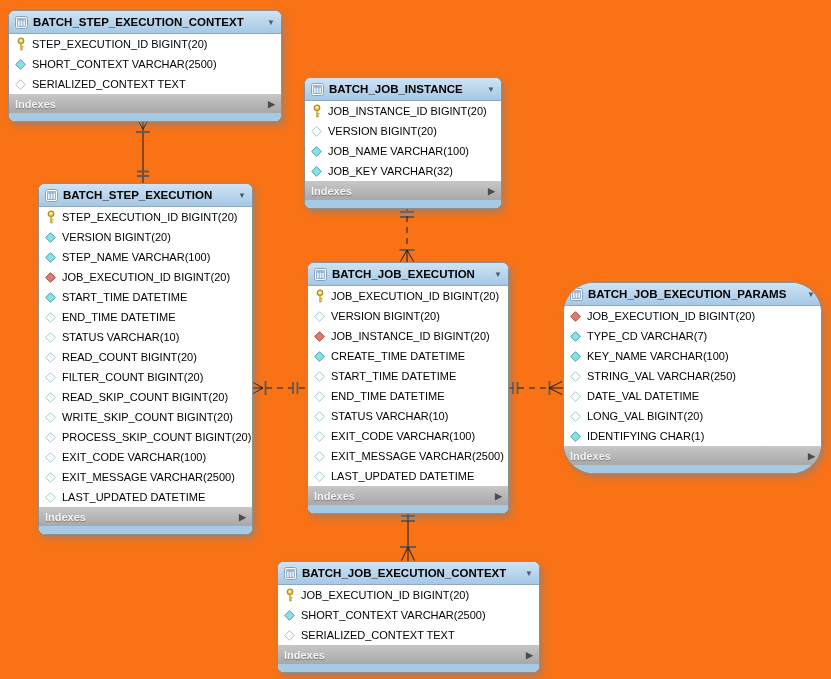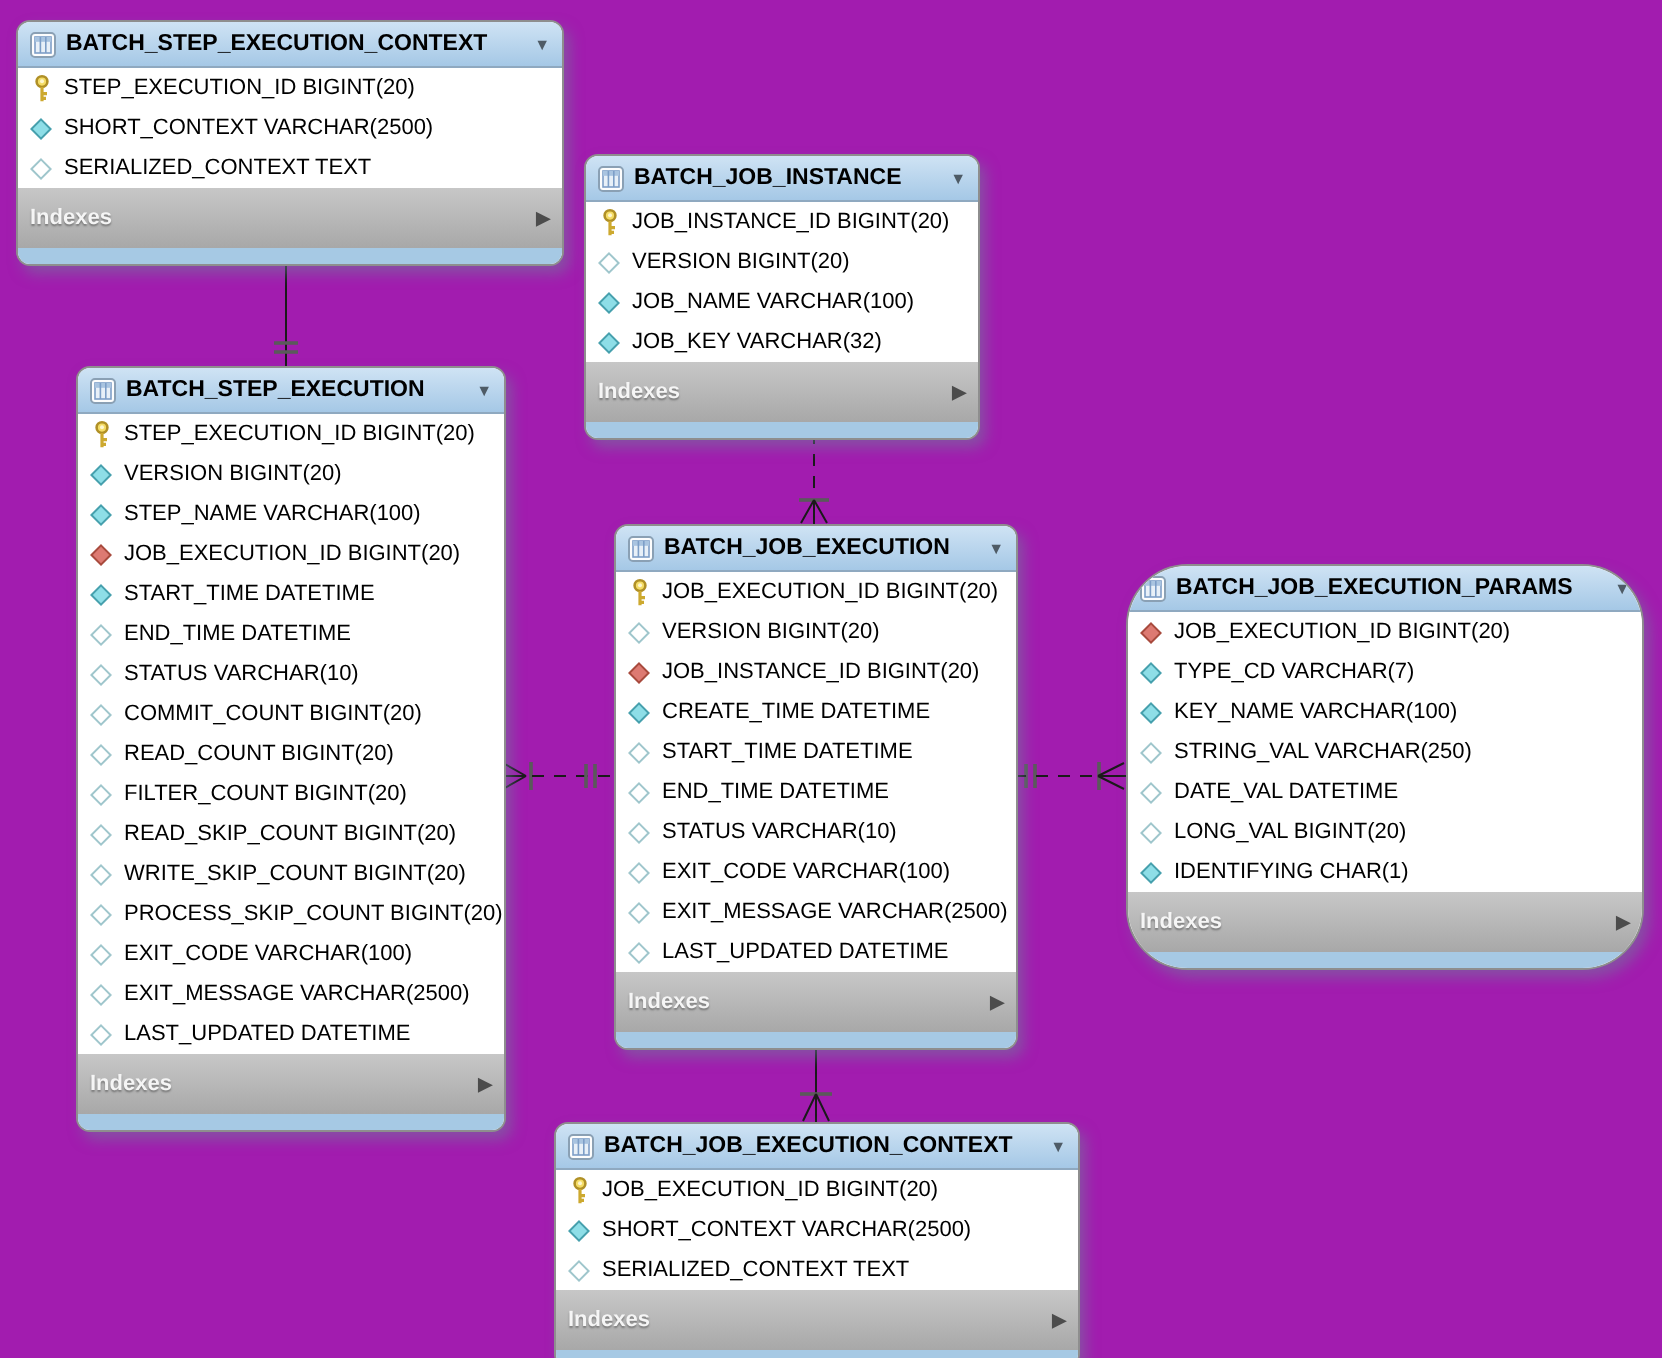--- a/index.html
+++ b/index.html
@@ -1,33 +1,33 @@
 <!DOCTYPE html>
 <html><head>
 <meta charset="utf-8">
 <style>
   html,body{margin:0;padding:0;background:#ffffff;}
-  #canvas{position:relative;width:831px;height:679px;background:#a21caf;overflow:hidden;
+  #canvas{position:relative;width:831px;height:679px;background:#f97316;overflow:hidden;
           font-family:"Liberation Sans",sans-serif;}
   #connectors{position:absolute;left:0;top:0;}
   .ln{stroke:#1a1a1a;stroke-width:1;fill:none;}
   .dash{stroke-dasharray:6 5;}
   .bar{stroke:#5a5a5a;stroke-width:1.8;fill:none;}
   .tbl{position:absolute;border:1px solid #8e8e8e;border-radius:7px;overflow:hidden;
        background:#fff;box-shadow:3px 4px 7px rgba(110,130,155,.5);}
   .hd{height:22px;display:flex;align-items:center;gap:5px;padding:0 6px;
       background:linear-gradient(#cfe3f4,#a5c8e6);border-bottom:1px solid #8fa9c0;
       font-weight:bold;font-size:11.5px;color:#000;}
   .ttl{white-space:nowrap;}
   .caret{margin-left:auto;font-size:8px;color:#4e5b66;}
   .body{background:#fff;}
   .row{height:20px;display:flex;align-items:center;gap:5px;padding:0 5px;
        font-size:11px;color:#000;white-space:nowrap;}
   .icon{display:inline-flex;width:13px;justify-content:center;flex:none;align-items:center;}
-  .idx{height:30px;display:flex;align-items:center;padding:0 6px;
+  .idx{height:19px;display:flex;align-items:center;padding:0 6px;
        background:linear-gradient(#c7c7c7,#a8a8a8);font-size:11px;font-weight:bold;
        color:#f5f5f5;text-shadow:0 1px 1px rgba(88,88,88,.65);}
   .ixarrow{margin-left:auto;color:#4c4c4c;font-size:9px;text-shadow:none;}
   .foot{height:8px;background:#a6c9e4;}
 </style>
 </head>
 <body>
 
 <div id="canvas">
 
@@ -111,21 +111,21 @@
             </span>
             <span class="ctext">SERIALIZED_CONTEXT TEXT</span>
           </div>
         </div>
         <div class="idx">
           <span class="ixlbl">Indexes</span>
           <span class="ixarrow">▶</span>
         </div>
         <div class="foot"></div>
       </div>
-      <div class="tbl" style="left: 292px; top: 77px; width: 196px;">
+      <div class="tbl" style="left: 304px; top: 77px; width: 196px;">
         <div class="hd">
           <span class="icon">
             <svg width="13" height="13" viewBox="0 0 13 13">
               <rect x="0.5" y="0.5" width="12" height="12" rx="2" fill="#fdfdfd" stroke="#8aa0b4"></rect>
               <rect x="2.5" y="2.5" width="8" height="8" fill="#e8f0f8" stroke="#7d9ec7" stroke-width="0.8"></rect>
               <rect x="2.5" y="2.5" width="8" height="2.4" fill="#a9c4e0"></rect>
               <line x1="5.2" y1="2.5" x2="5.2" y2="10.5" stroke="#7d9ec7" stroke-width="0.8"></line>
               <line x1="7.9" y1="2.5" x2="7.9" y2="10.5" stroke="#7d9ec7" stroke-width="0.8"></line>
             </svg>
           </span>
@@ -246,28 +246,20 @@
               </svg>
             </span>
             <span class="ctext">STATUS VARCHAR(10)</span>
           </div>
           <div class="row">
             <span class="icon">
               <svg width="11" height="11" viewBox="0 0 11 11">
                 <polygon points="5.5,0.7 10.3,5.5 5.5,10.3 0.7,5.5" fill="#ffffff" stroke="#9fc6cc" stroke-width="1"></polygon>
               </svg>
             </span>
-            <span class="ctext">COMMIT_COUNT BIGINT(20)</span>
-          </div>
-          <div class="row">
-            <span class="icon">
-              <svg width="11" height="11" viewBox="0 0 11 11">
-                <polygon points="5.5,0.7 10.3,5.5 5.5,10.3 0.7,5.5" fill="#ffffff" stroke="#9fc6cc" stroke-width="1"></polygon>
-              </svg>
-            </span>
             <span class="ctext">READ_COUNT BIGINT(20)</span>
           </div>
           <div class="row">
             <span class="icon">
               <svg width="11" height="11" viewBox="0 0 11 11">
                 <polygon points="5.5,0.7 10.3,5.5 5.5,10.3 0.7,5.5" fill="#ffffff" stroke="#9fc6cc" stroke-width="1"></polygon>
               </svg>
             </span>
             <span class="ctext">FILTER_COUNT BIGINT(20)</span>
           </div>

